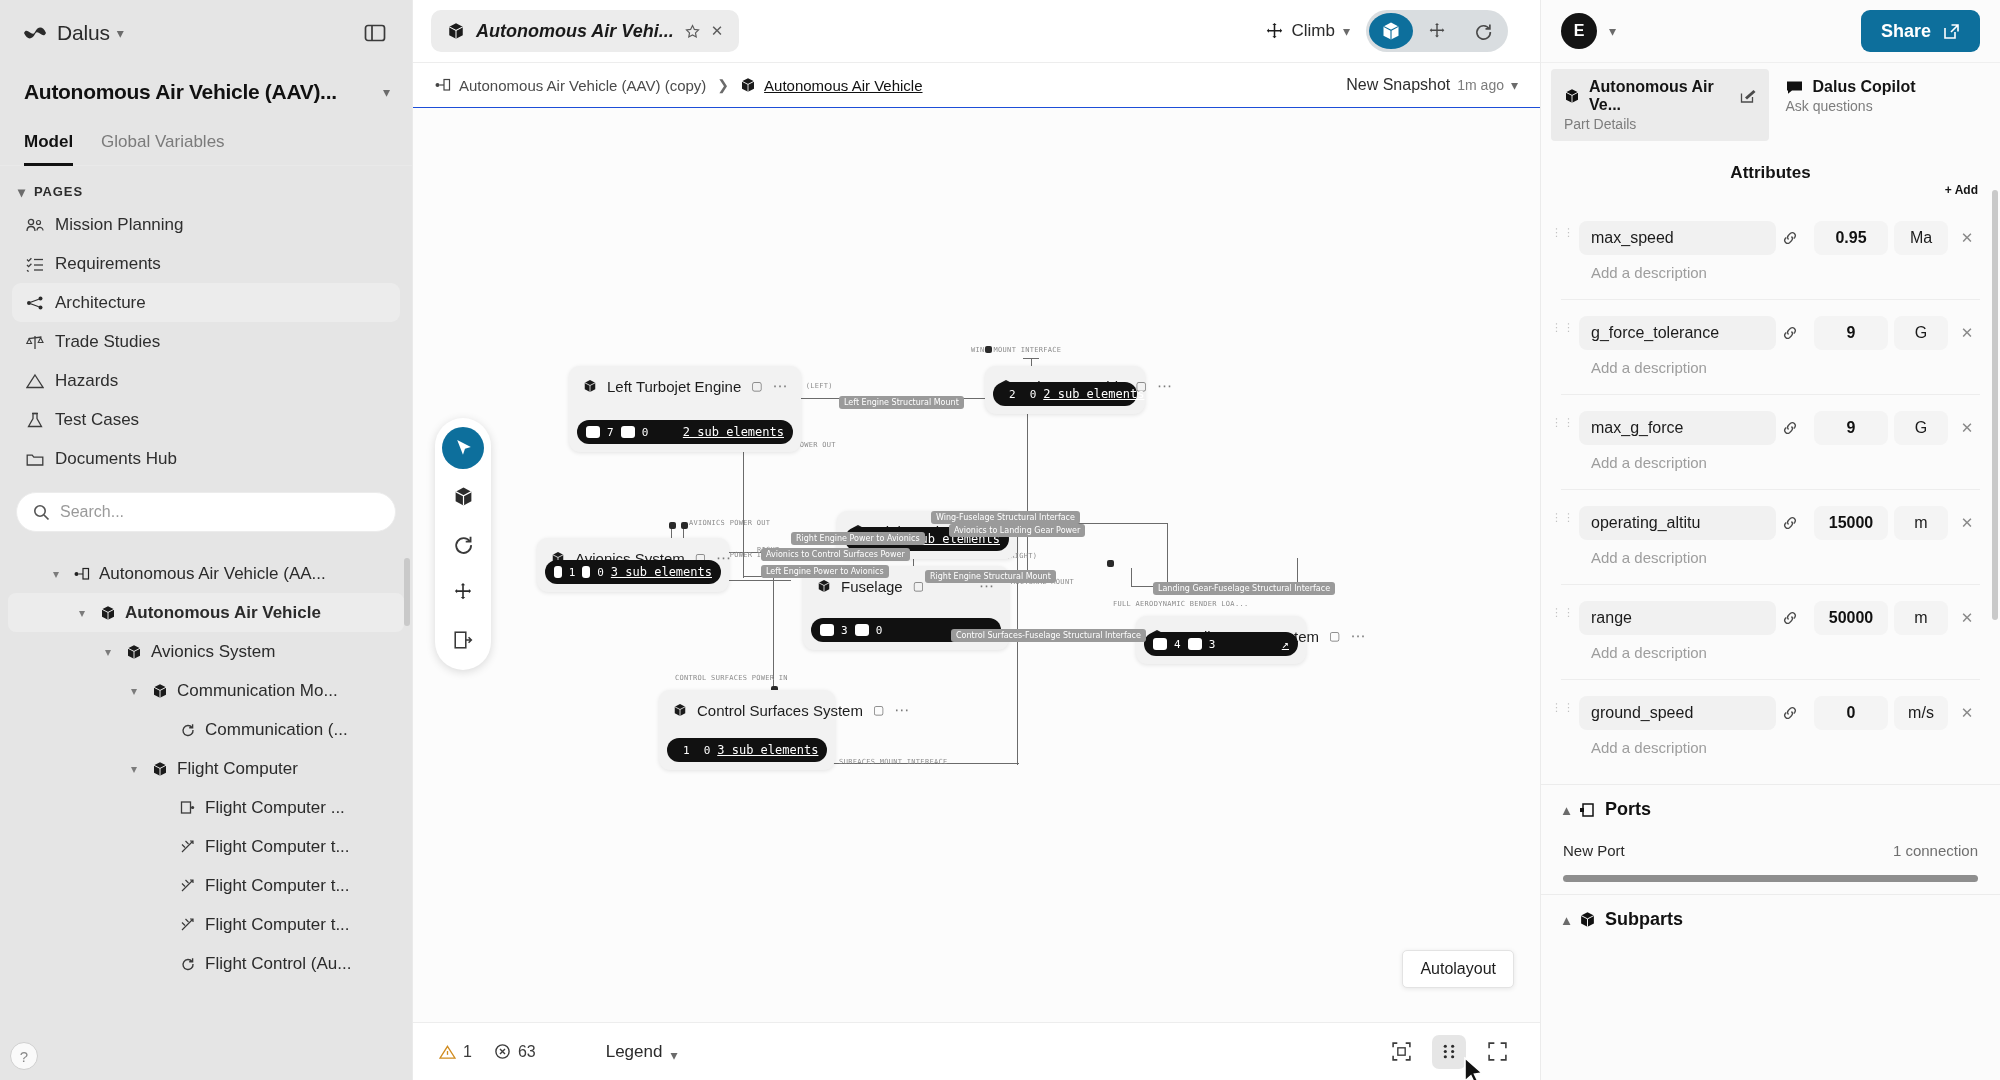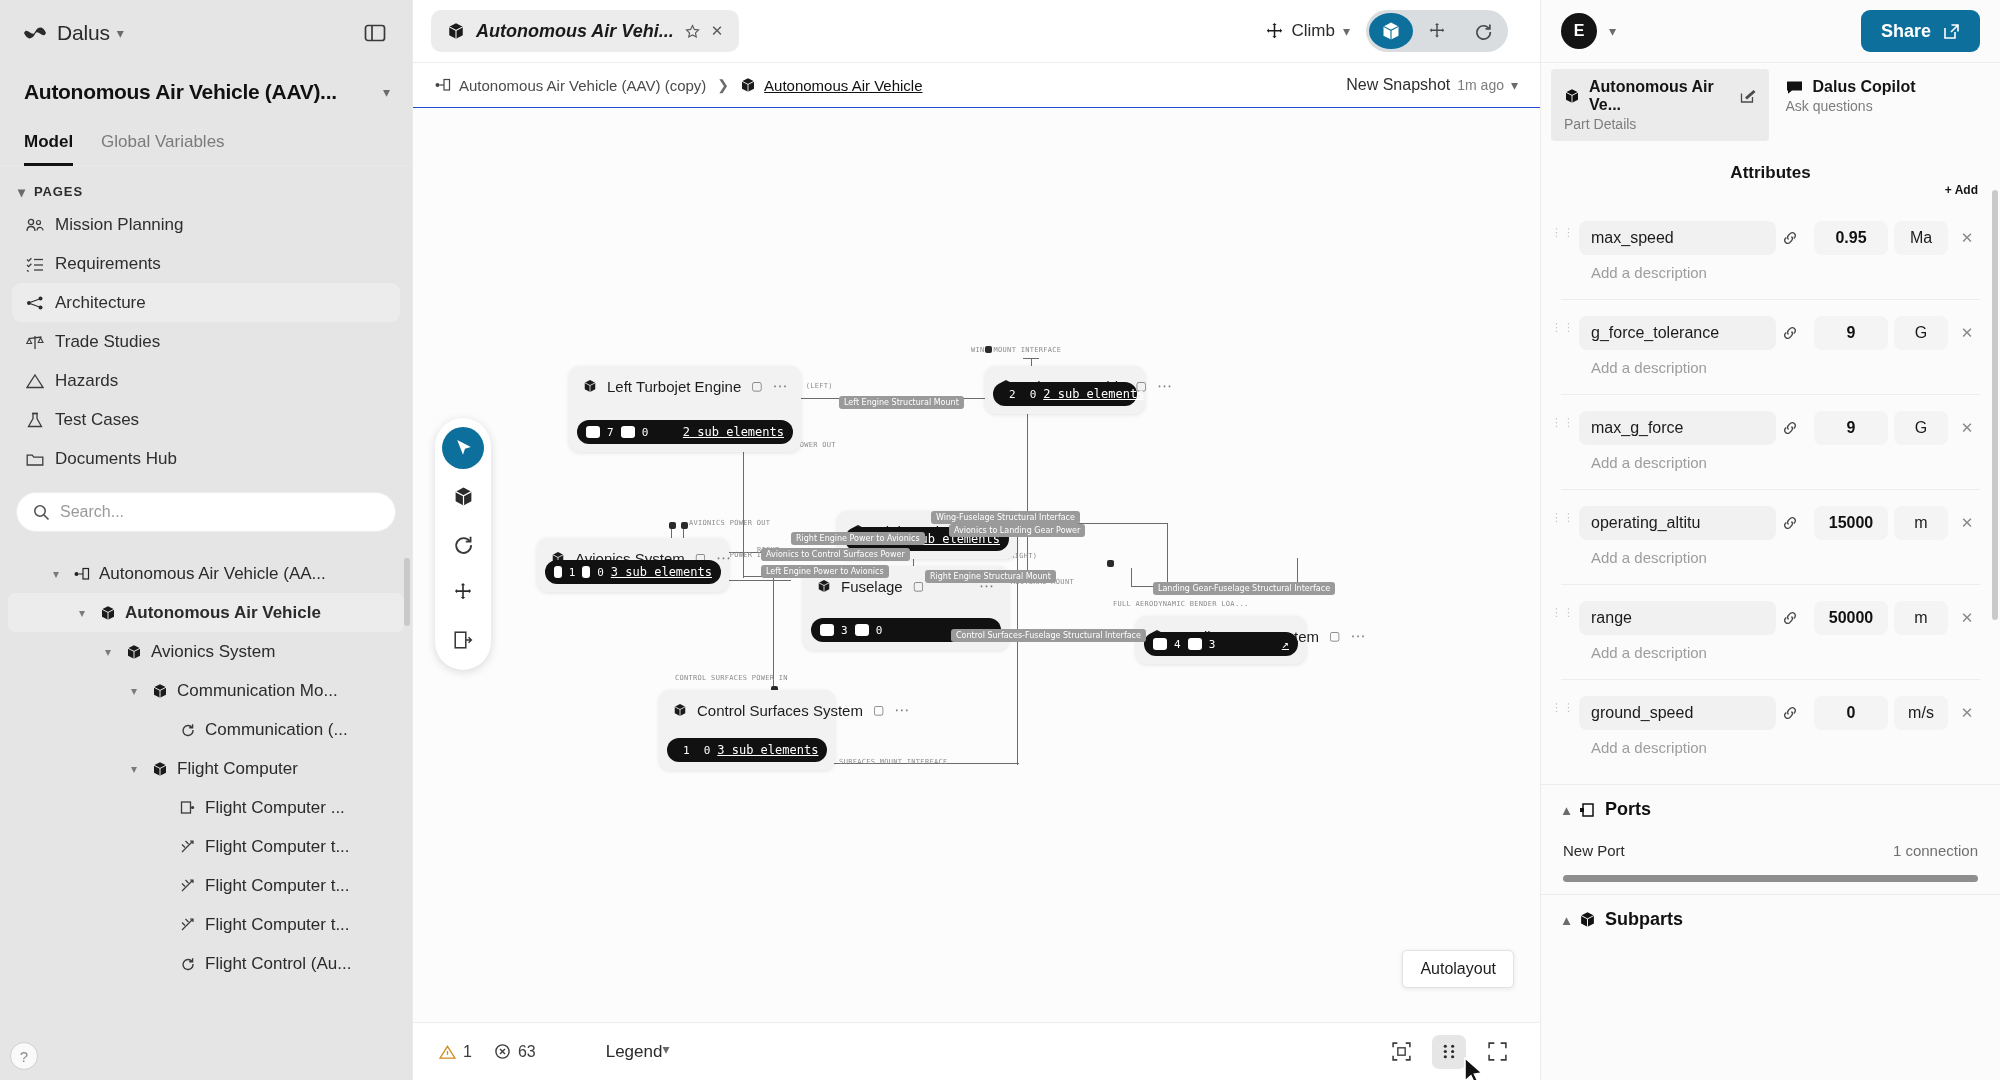--- a/index.html
+++ b/index.html
@@ -171,21 +171,21 @@
     background: #fff; border: 1px solid #e3e3e3; border-radius: 5px;
     padding: 9px 17px; font-size: 16px; color: #1d1d1d;
     box-shadow: 0 1px 5px rgba(0,0,0,.09); cursor: pointer;
   }
 
   .statusbar {
     height: 58px; display: flex; align-items: center; gap: 22px; padding: 0 26px;
     border-top: 1px solid #ededed; background:#fff;
   }
   .stat { display: flex; align-items: center; gap: 7px; font-size: 16px; color: #3c3c3c; cursor:pointer;}
-  .legend { display: flex; align-items: flex-start; gap: 0; font-size: 17px; color: #2b2b2b; margin-left: 48px; cursor:pointer;}
+  .legend { display: flex; align-items: flex-end; gap: 8px; font-size: 17px; color: #2b2b2b; margin-left: 48px; cursor:pointer;}
   .status-right { margin-left: auto; display: flex; align-items: center; gap: 14px; position:relative;}
   .sq-btn { width: 34px; height: 34px; display: flex; align-items: center; justify-content: center; color:#3b3b3b; cursor:pointer; border-radius:7px;}
   .sq-btn.hl { background: #e6e6e6; }
   .cursor-ico { position: absolute; right: 26px; bottom: -22px; width: 26px; height: 34px; }
 
   
   .rightpanel {
     width: 460px; flex: 0 0 460px; height: 1080px; background: #fbfbfb;
     border-left: 1px solid #ebebeb; display: flex; flex-direction: column; position: relative;
   }

